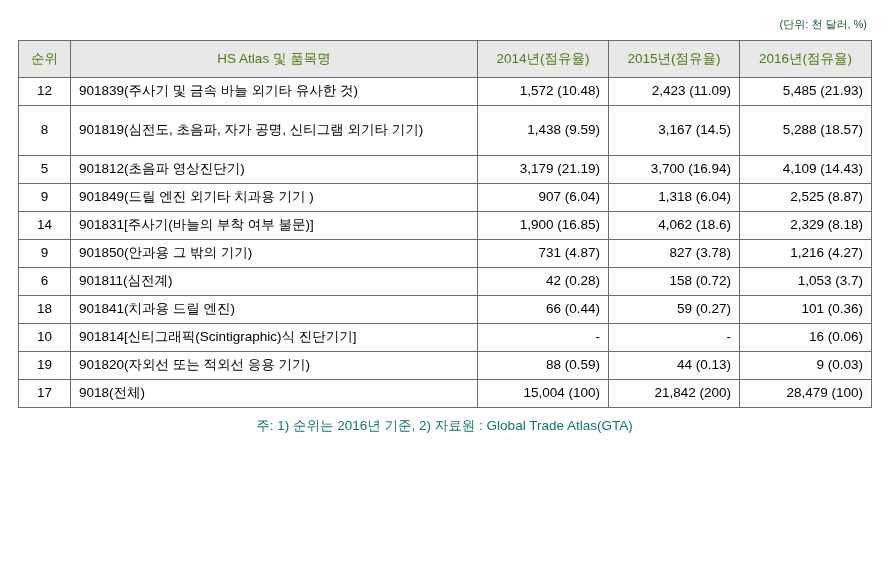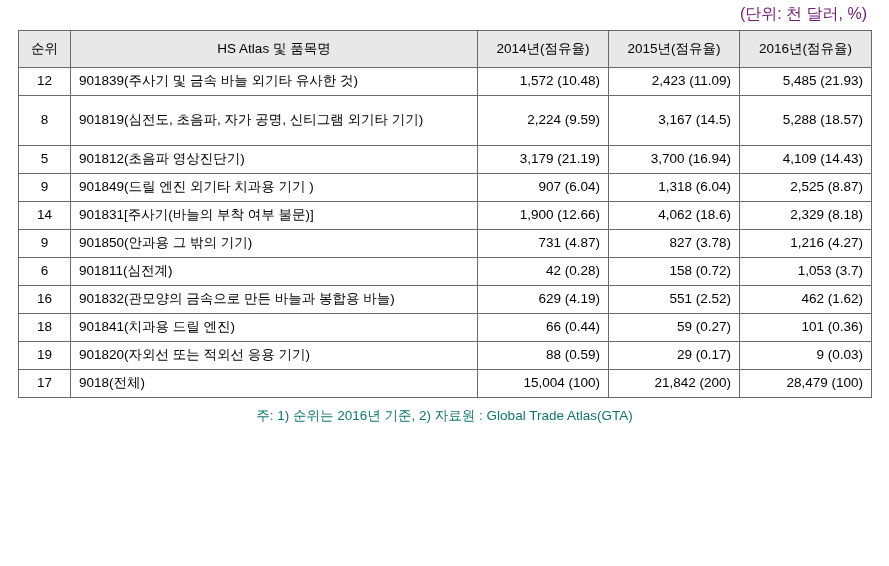--- a/index.html
+++ b/index.html
@@ -16,23 +16,23 @@
   }
   .page {
     position: relative;
     width: 889px;
     height: 566px;
     box-sizing: border-box;
     padding: 0 18px;
   }
   .unit-note {
     text-align: right;
-    font-size: 16px;
-    color: #701a75;
-    padding: 4px 4px 6px 0;
+    font-size: 11px;
+    color: #14532d;
+    padding: 14px 4px 6px 0;
     height: 20px;
     line-height: 20px;
   }
   table.data-table {
     width: 853px;
     border-collapse: collapse;
     table-layout: fixed;
     font-size: 13.5px;
   }
   table.data-table th,
@@ -40,21 +40,21 @@
     border: 1px solid #6b6b6b;
     padding: 4px 8px;
     vertical-align: middle;
     line-height: 1.35;
   }
   thead th {
     background: #e8e8e8;
     font-weight: normal;
     text-align: center;
     height: 28px;
-    color: #000000;
+    color: #4d7c0f;
     font-size: 13.5px;
   }
   col.c-rank { width: 52px; }
   col.c-name { width: 407px; }
   col.c-y1 { width: 131px; }
   col.c-y2 { width: 131px; }
   col.c-y3 { width: 132px; }
 
   td.rank {
     text-align: center;
@@ -107,78 +107,78 @@
       <tr>
         <td class="rank">12</td>
         <td class="name">901839(주사기 및 금속 바늘 외기타 유사한 것)</td>
         <td class="num">1,572 (10.48)</td>
         <td class="num">2,423 (11.09)</td>
         <td class="num">5,485 (21.93)</td>
       </tr>
       <tr class="tall">
         <td class="rank">8</td>
         <td class="name">901819(심전도, 초음파, 자가 공명, 신티그램 외기타 기기)</td>
-        <td class="num">2,224 (9.59)</td>
+        <td class="num">1,438 (9.59)</td>
         <td class="num">3,167 (14.5)</td>
         <td class="num">5,288 (18.57)</td>
       </tr>
       <tr>
         <td class="rank">5</td>
         <td class="name">901812(초음파 영상진단기)</td>
         <td class="num">3,179 (21.19)</td>
         <td class="num">3,700 (16.94)</td>
         <td class="num">4,109 (14.43)</td>
       </tr>
       <tr>
         <td class="rank">9</td>
         <td class="name">901849(드릴 엔진 외기타 치과용 기기 )</td>
         <td class="num">907 (6.04)</td>
         <td class="num">1,318 (6.04)</td>
         <td class="num">2,525 (8.87)</td>
       </tr>
       <tr>
         <td class="rank">14</td>
         <td class="name">901831[주사기(바늘의 부착 여부 불문)]</td>
-        <td class="num">1,900 (12.66)</td>
+        <td class="num">1,900 (16.85)</td>
         <td class="num">4,062 (18.6)</td>
         <td class="num">2,329 (8.18)</td>
       </tr>
       <tr>
         <td class="rank">9</td>
         <td class="name">901850(안과용 그 밖의 기기)</td>
         <td class="num">731 (4.87)</td>
         <td class="num">827 (3.78)</td>
         <td class="num">1,216 (4.27)</td>
       </tr>
       <tr>
         <td class="rank">6</td>
         <td class="name">901811(심전계)</td>
         <td class="num">42 (0.28)</td>
         <td class="num">158 (0.72)</td>
         <td class="num">1,053 (3.7)</td>
       </tr>
       <tr>
-        <td class="rank">16</td>
-        <td class="name">901832(관모양의 금속으로 만든 바늘과 봉합용 바늘)</td>
-        <td class="num">629 (4.19)</td>
-        <td class="num">551 (2.52)</td>
-        <td class="num">462 (1.62)</td>
-      </tr>
-      <tr>
         <td class="rank">18</td>
         <td class="name">901841(치과용 드릴 엔진)</td>
         <td class="num">66 (0.44)</td>
         <td class="num">59 (0.27)</td>
         <td class="num">101 (0.36)</td>
       </tr>
       <tr>
+        <td class="rank">10</td>
+        <td class="name">901814[신티그래픽(Scintigraphic)식 진단기기]</td>
+        <td class="num">-</td>
+        <td class="num">-</td>
+        <td class="num">16 (0.06)</td>
+      </tr>
+      <tr>
         <td class="rank">19</td>
         <td class="name">901820(자외선 또는 적외선 응용 기기)</td>
         <td class="num">88 (0.59)</td>
-        <td class="num">29 (0.17)</td>
+        <td class="num">44 (0.13)</td>
         <td class="num">9 (0.03)</td>
       </tr>
       <tr>
         <td class="rank">17</td>
         <td class="name">9018(전체)</td>
         <td class="num">15,004 (100)</td>
         <td class="num">21,842 (200)</td>
         <td class="num">28,479 (100)</td>
       </tr>
     </tbody>

